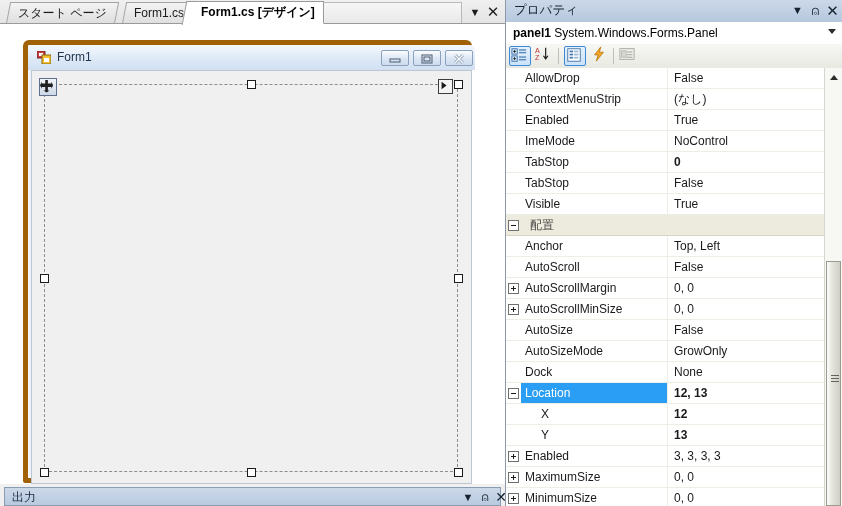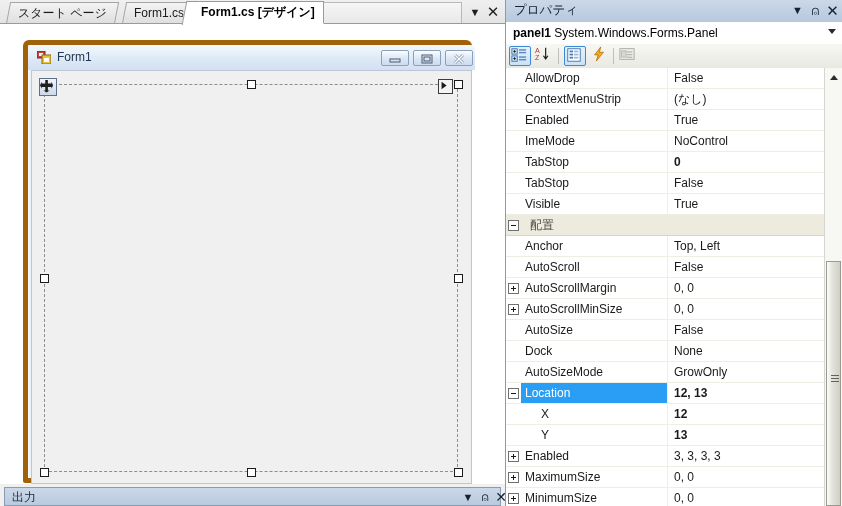--- a/index.html
+++ b/index.html
@@ -382,28 +382,28 @@
             <div class="nm">AutoScrollMinSize</div>
             <div class="vsep"></div>
             <div class="vl">0, 0</div>
           </div>
           <div class="row">
             <div class="nm">AutoSize</div>
             <div class="vsep"></div>
             <div class="vl">False</div>
           </div>
           <div class="row">
+            <div class="nm">AutoSizeMode</div>
+            <div class="vsep"></div>
+            <div class="vl">GrowOnly</div>
+          </div>
+          <div class="row">
             <div class="nm">Dock</div>
             <div class="vsep"></div>
             <div class="vl">None</div>
-          </div>
-          <div class="row">
-            <div class="nm">AutoSizeMode</div>
-            <div class="vsep"></div>
-            <div class="vl">GrowOnly</div>
           </div>
           <div class="row bold sel">
             <div class="selbg"></div>
             <div class="exp"></div>
             <div class="nm">Location</div>
             <div class="vsep"></div>
             <div class="vl">12, 13</div>
           </div>
           <div class="row sub bold">
             <div class="nm">X</div>

